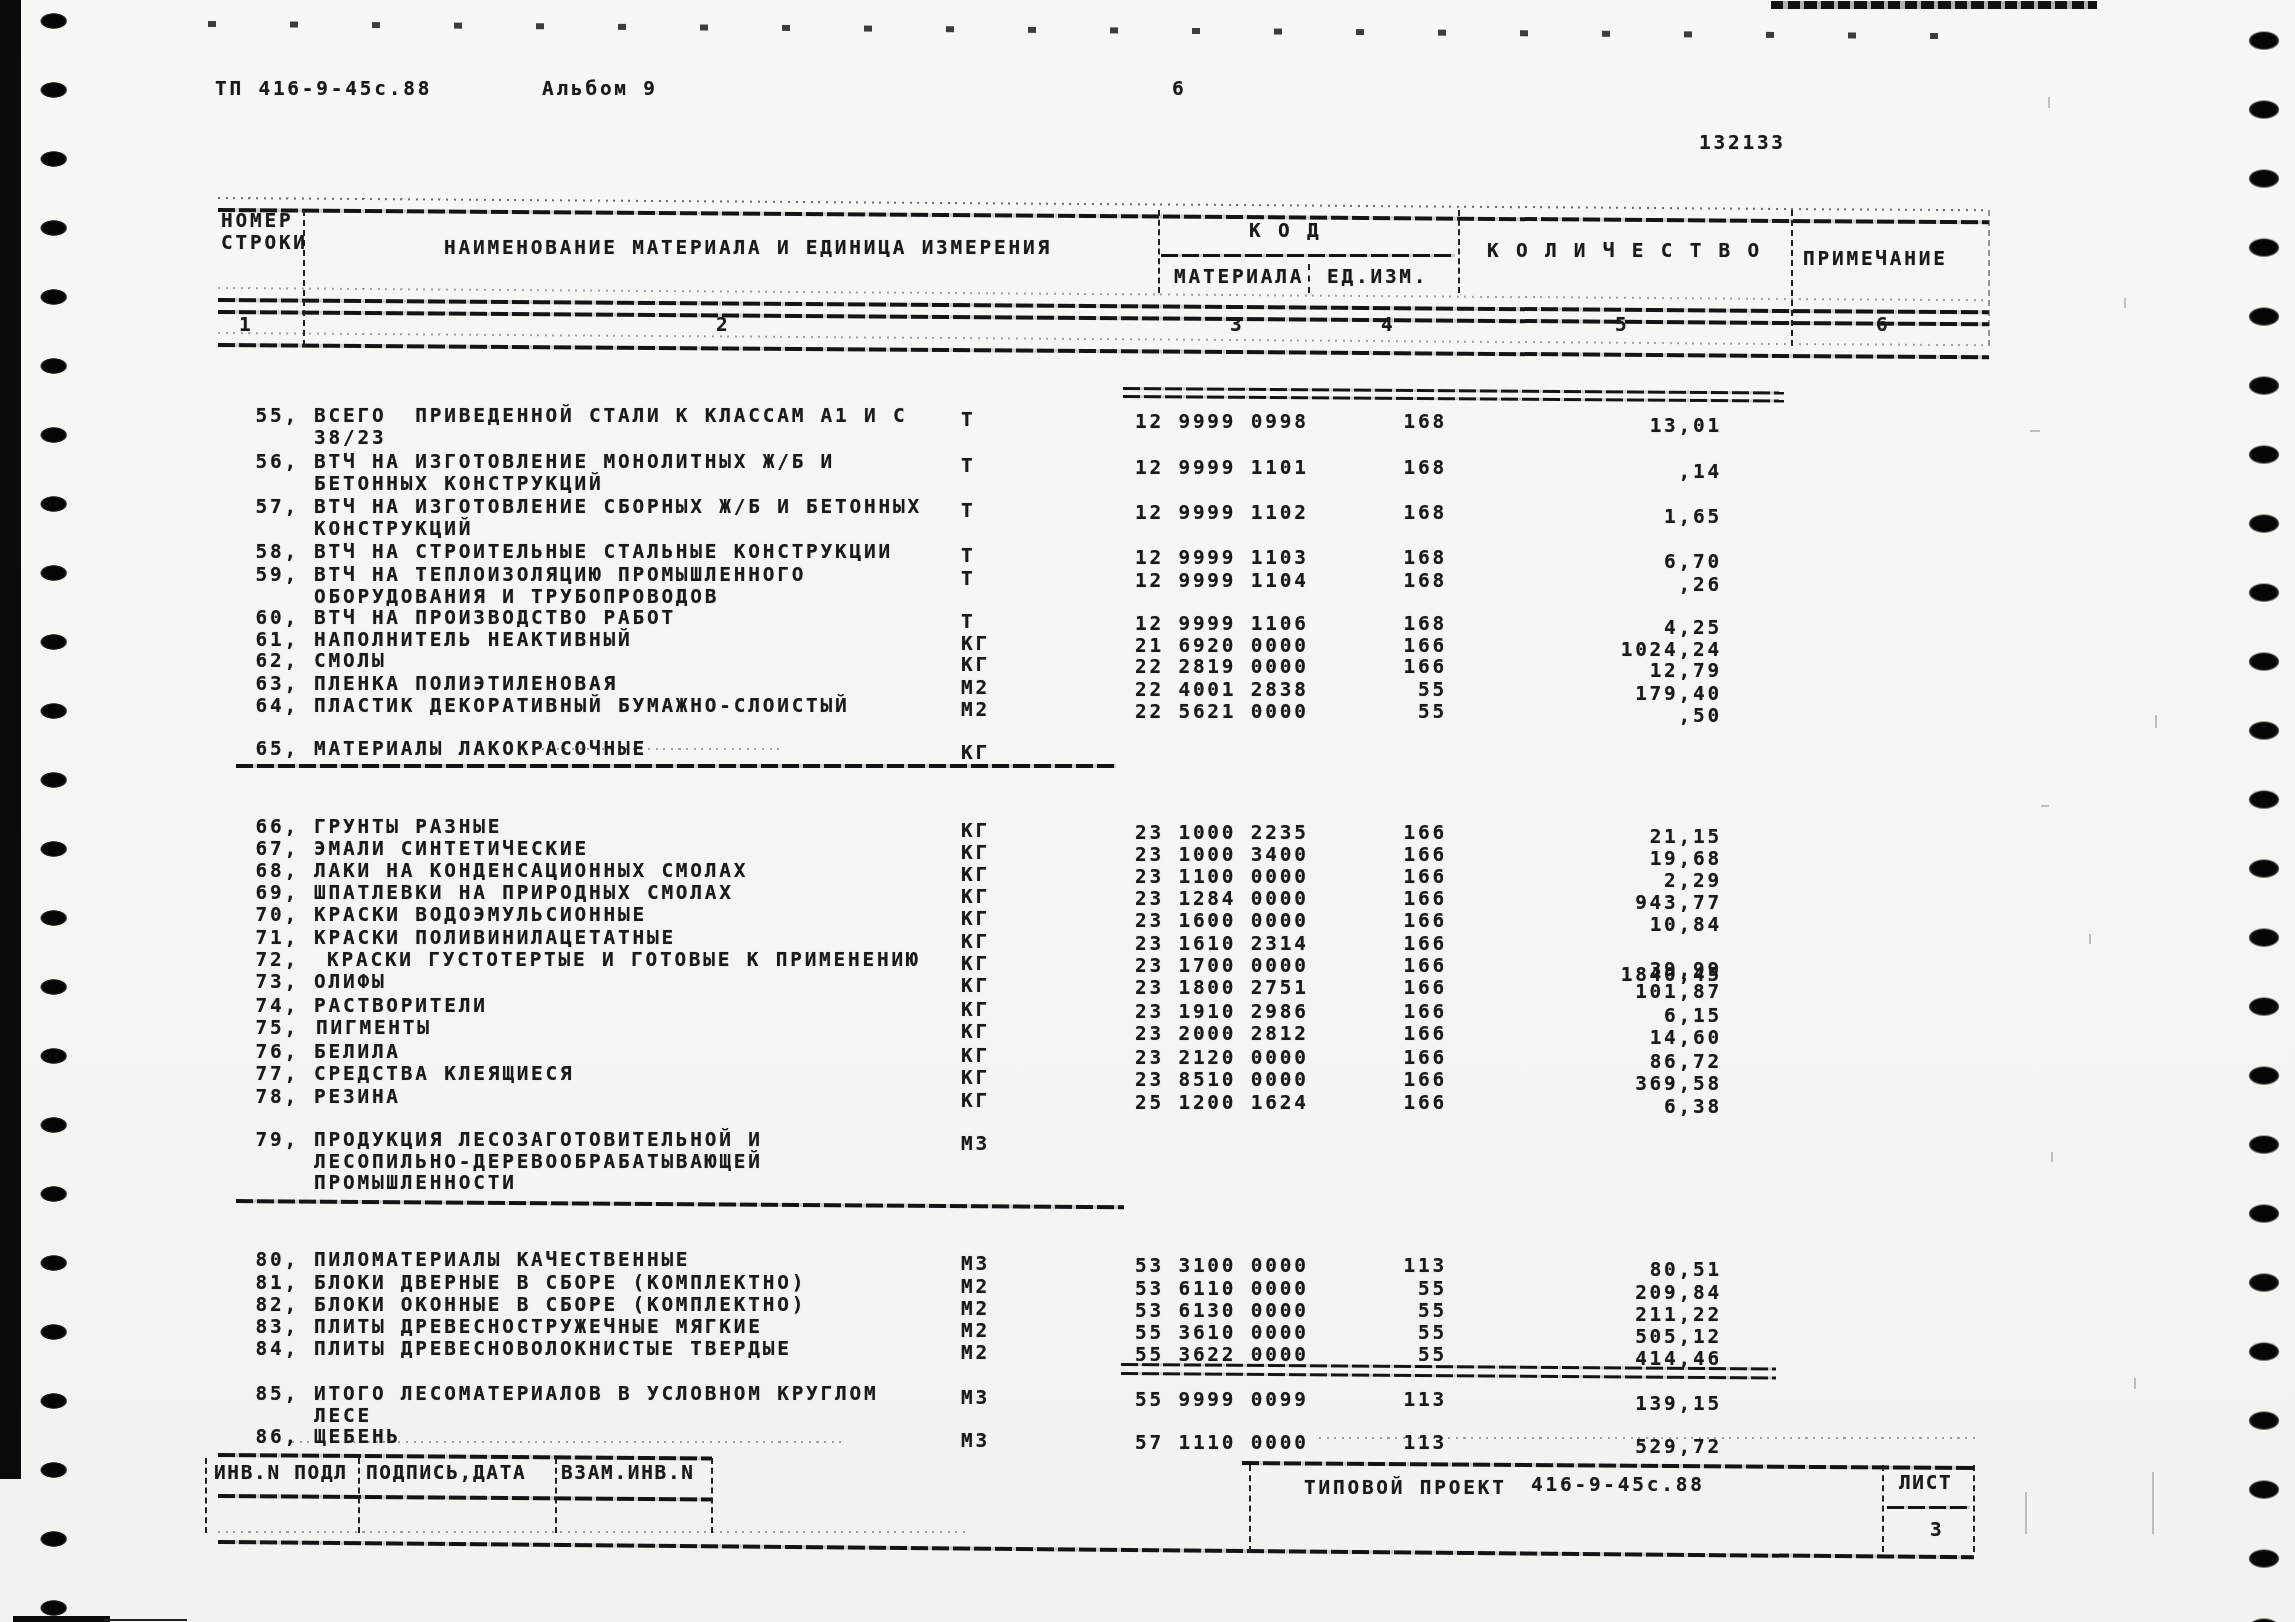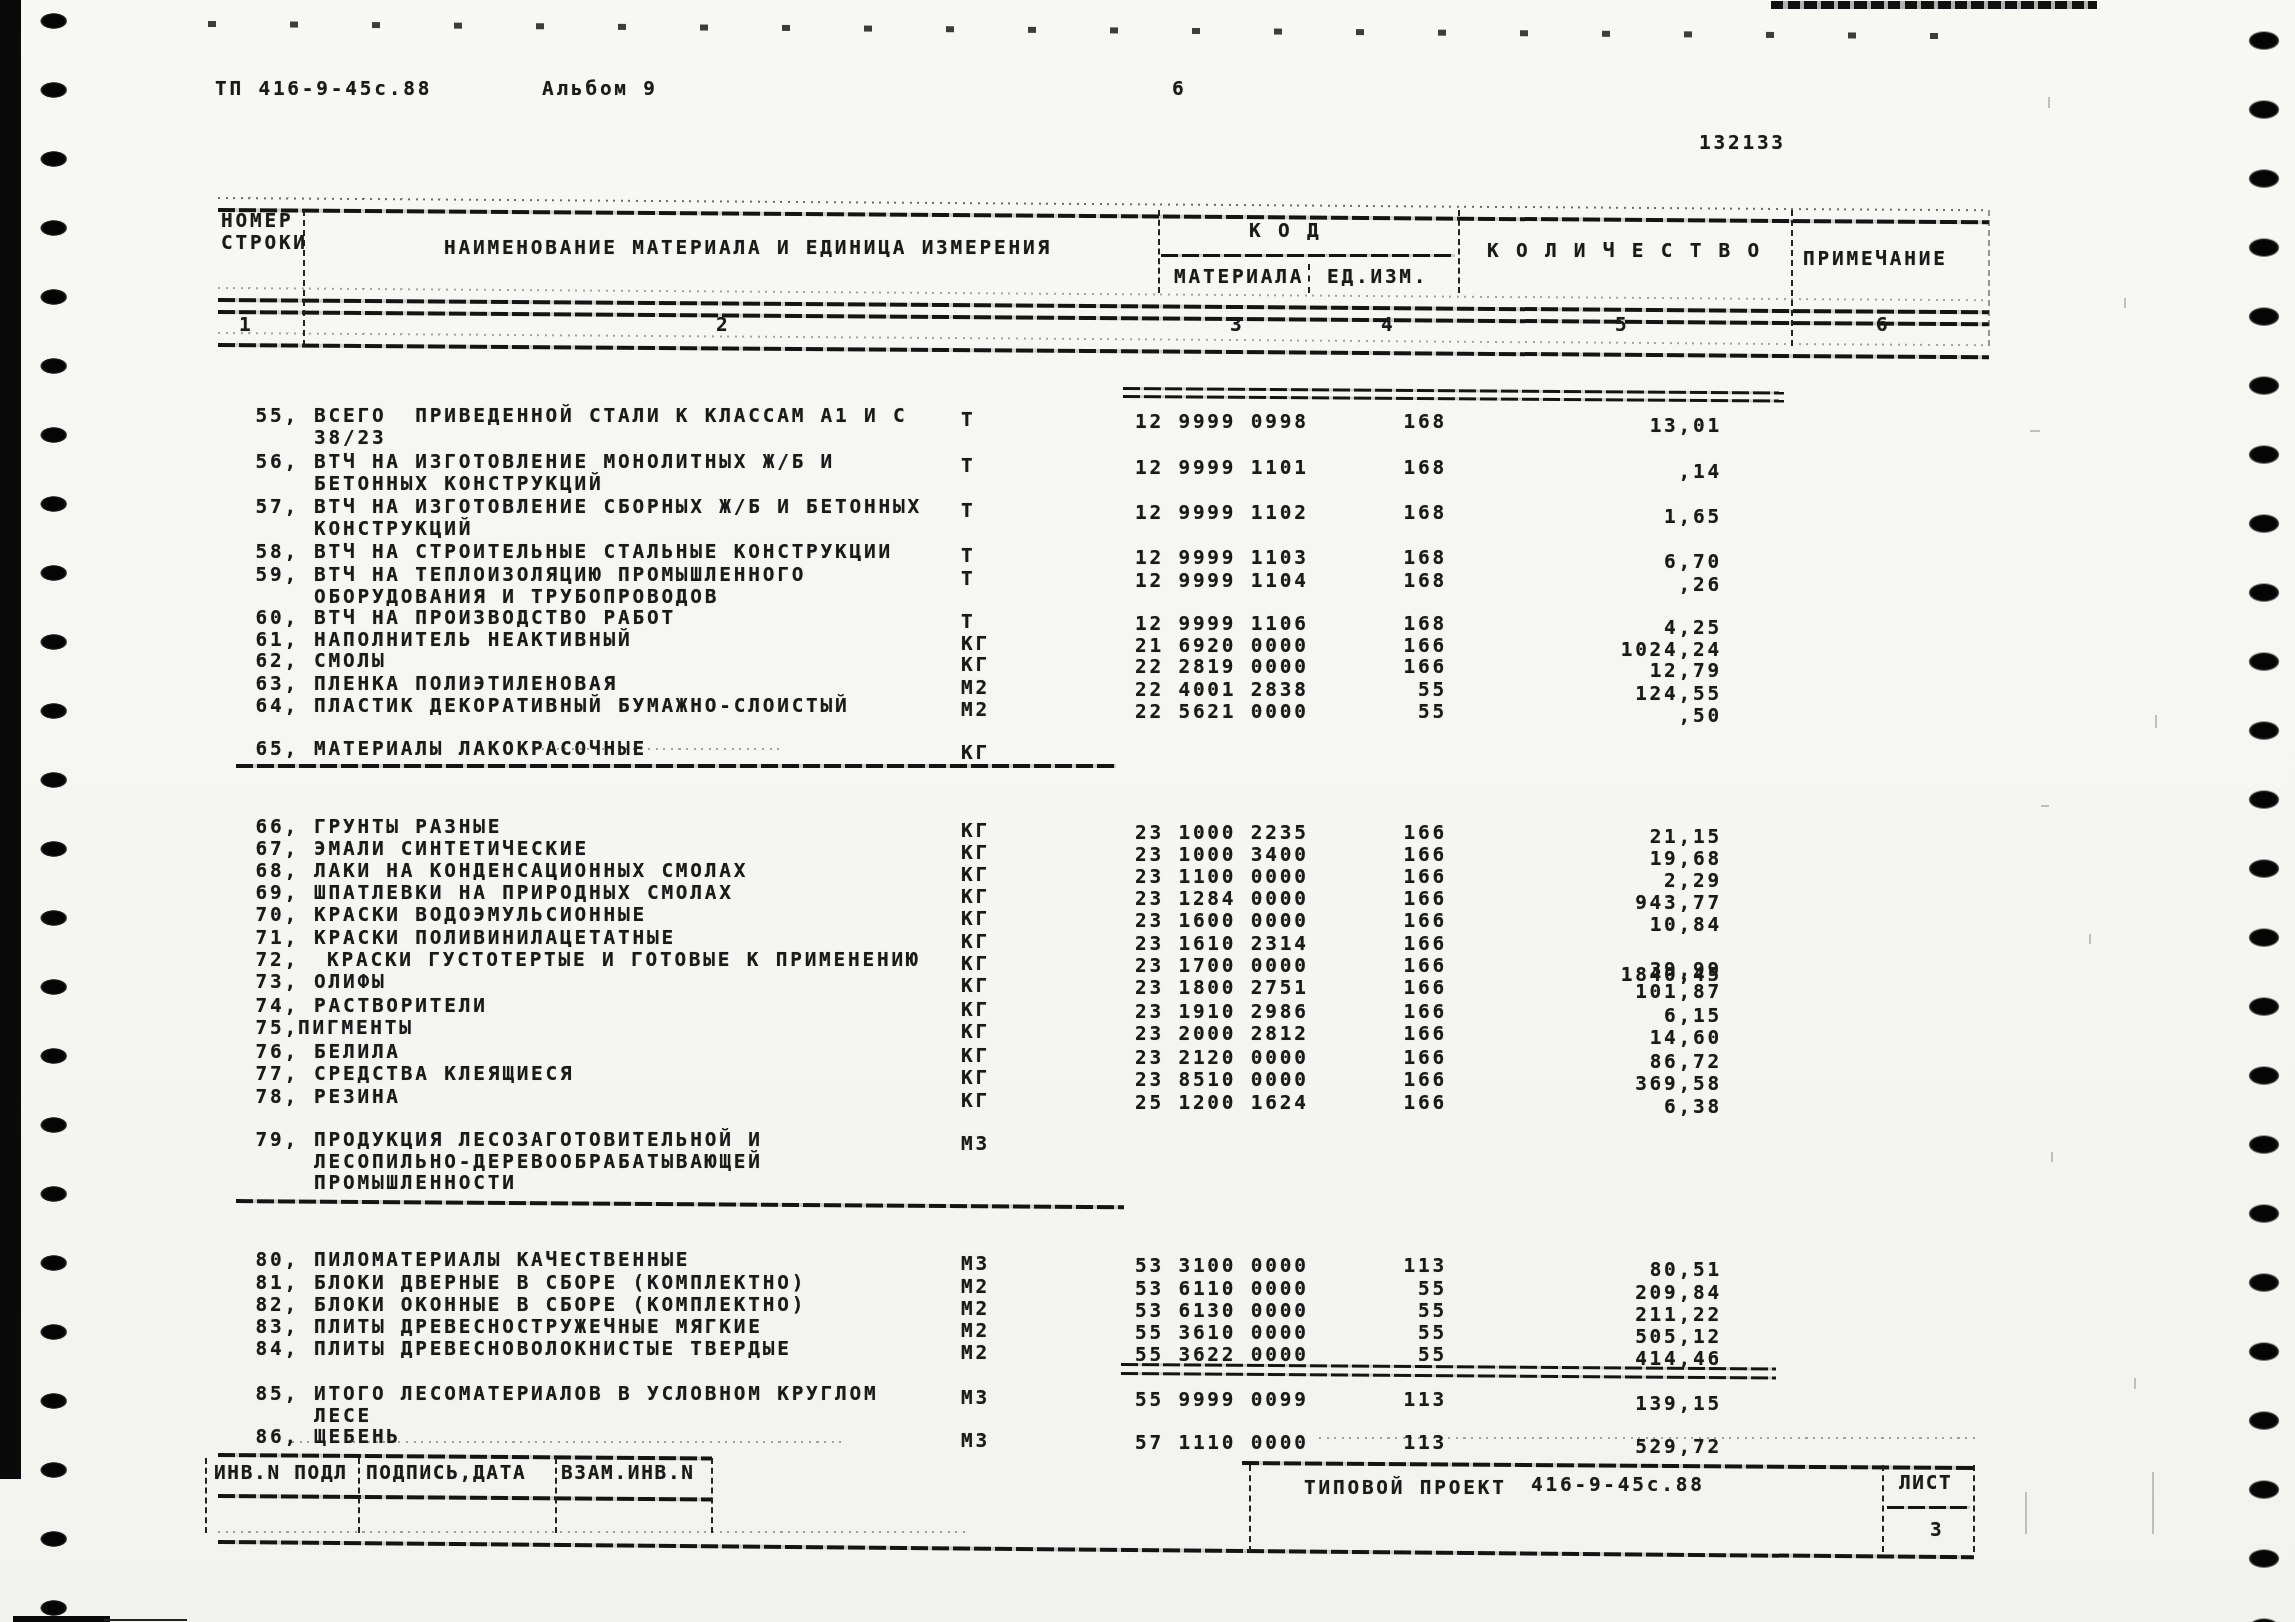--- a/index.html
+++ b/index.html
@@ -169,21 +169,21 @@
         <div class="abs ink " style="left: 1135px; top: 5.6px;">22 2819 0000</div>
         <div class="abs ink r" style="left: 1343px; top: 5.6px; width: 104px;">166</div>
         <div class="abs ink r" style="left: 1485px; top: 9.7px; width: 237px;">12,79</div>
       </div>
       <div class="row" style="top: 673px;">
         <div class="abs ink r" style="left: 235px; top: 0px; width: 64px;">63,</div>
         <div class="abs ink " style="left: 314px; top: 0px;">ПЛЕНКА ПОЛИЭТИЛЕНОВАЯ</div>
         <div class="abs ink " style="left: 961px; top: 4.2px;">М2</div>
         <div class="abs ink " style="left: 1135px; top: 5.6px;">22 4001 2838</div>
         <div class="abs ink r" style="left: 1343px; top: 5.6px; width: 104px;">55</div>
-        <div class="abs ink r" style="left: 1485px; top: 9.7px; width: 237px;">124,55</div>
+        <div class="abs ink r" style="left: 1485px; top: 9.7px; width: 237px;">179,40</div>
       </div>
       <div class="row" style="top: 695px;">
         <div class="abs ink r" style="left: 235px; top: 0px; width: 64px;">64,</div>
         <div class="abs ink " style="left: 314px; top: 0px;">ПЛАСТИК ДЕКОРАТИВНЫЙ БУМАЖНО-СЛОИСТЫЙ</div>
         <div class="abs ink " style="left: 961px; top: 4.2px;">М2</div>
         <div class="abs ink " style="left: 1135px; top: 5.6px;">22 5621 0000</div>
         <div class="abs ink r" style="left: 1343px; top: 5.6px; width: 104px;">55</div>
         <div class="abs ink r" style="left: 1485px; top: 9.7px; width: 237px;">,50</div>
       </div>
       <div class="row" style="top: 738px;">
@@ -258,21 +258,21 @@
       <div class="row" style="top: 995px;">
         <div class="abs ink r" style="left: 235px; top: 0px; width: 64px;">74,</div>
         <div class="abs ink " style="left: 314px; top: 0px;">РАСТВОРИТЕЛИ</div>
         <div class="abs ink " style="left: 961px; top: 4.2px;">КГ</div>
         <div class="abs ink " style="left: 1135px; top: 5.6px;">23 1910 2986</div>
         <div class="abs ink r" style="left: 1343px; top: 5.6px; width: 104px;">166</div>
         <div class="abs ink r" style="left: 1485px; top: 9.7px; width: 237px;">6,15</div>
       </div>
       <div class="row" style="top: 1017px;">
         <div class="abs ink r" style="left: 235px; top: 0px; width: 64px;">75,</div>
-        <div class="abs ink " style="left: 298px; top: 0px;">ПИГМЕНТЫ</div>
+        <div class="abs ink " style="left: 316px; top: 0px;">ПИГМЕНТЫ</div>
         <div class="abs ink " style="left: 961px; top: 4.2px;">КГ</div>
         <div class="abs ink " style="left: 1135px; top: 5.6px;">23 2000 2812</div>
         <div class="abs ink r" style="left: 1343px; top: 5.6px; width: 104px;">166</div>
         <div class="abs ink r" style="left: 1485px; top: 9.7px; width: 237px;">14,60</div>
       </div>
       <div class="row" style="top: 1041px;">
         <div class="abs ink r" style="left: 235px; top: 0px; width: 64px;">76,</div>
         <div class="abs ink " style="left: 314px; top: 0px;">БЕЛИЛА</div>
         <div class="abs ink " style="left: 961px; top: 4.2px;">КГ</div>
         <div class="abs ink " style="left: 1135px; top: 5.6px;">23 2120 0000</div>

